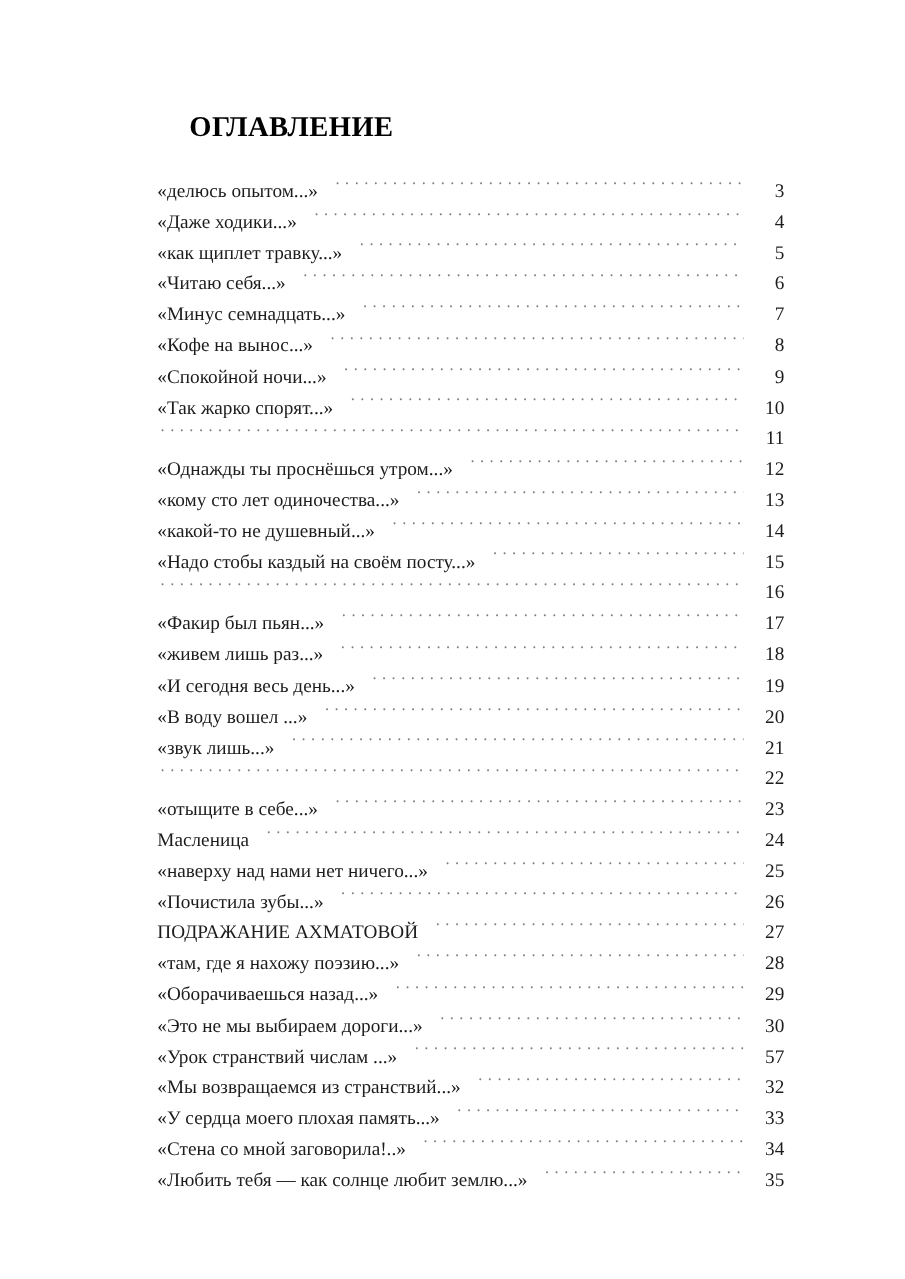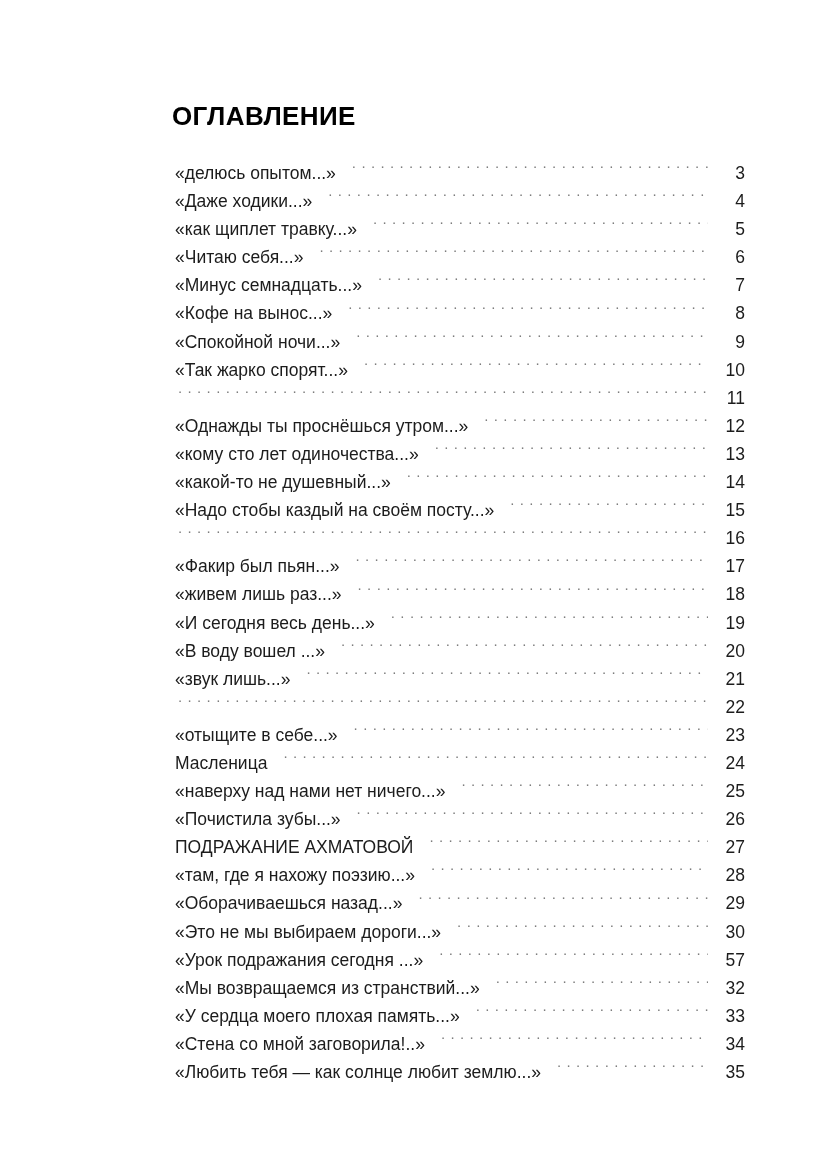--- a/index.html
+++ b/index.html
@@ -18,40 +18,40 @@
     overflow: hidden;
   }
 
   .page {
     position: absolute;
     top: 0;
     left: 0;
     width: 823px;
     height: 1163px;
     background: #ffffff;
+    font-family: Liberation Serif, serif;
   }
 
   .toc-title {
     position: absolute;
     left: 172px;
     top: 101px;
     font-size: 26px;
     font-weight: bold;
     letter-spacing: 0.4px;
     color: #000000;
     white-space: nowrap;
   }
 
   .toc-list {
     position: absolute;
     left: 143px;
     top: 159px;
     width: 570px;
     list-style: none;
-    margin-left: 32px;
   }
 
   .toc-entry {
     display: flex;
     align-items: baseline;
     width: 100%;
     height: 28.1px;
     font-size: 17.5px;
     line-height: 28.1px;
     color: #1c1c1c;
@@ -228,21 +228,21 @@
         <span class="entry-title">«Оборачиваешься назад...»</span>
         <span class="entry-leader"></span>
         <span class="entry-page">29</span>
       </li>
       <li class="toc-entry">
         <span class="entry-title">«Это не мы выбираем дороги...»</span>
         <span class="entry-leader"></span>
         <span class="entry-page">30</span>
       </li>
       <li class="toc-entry">
-        <span class="entry-title">«Урок подражания сегодня ...»</span>
+        <span class="entry-title">«Урок странствий числам ...»</span>
         <span class="entry-leader"></span>
         <span class="entry-page">57</span>
       </li>
       <li class="toc-entry">
         <span class="entry-title">«Мы возвращаемся из странствий...»</span>
         <span class="entry-leader"></span>
         <span class="entry-page">32</span>
       </li>
       <li class="toc-entry">
         <span class="entry-title">«У сердца моего плохая память...»</span>

